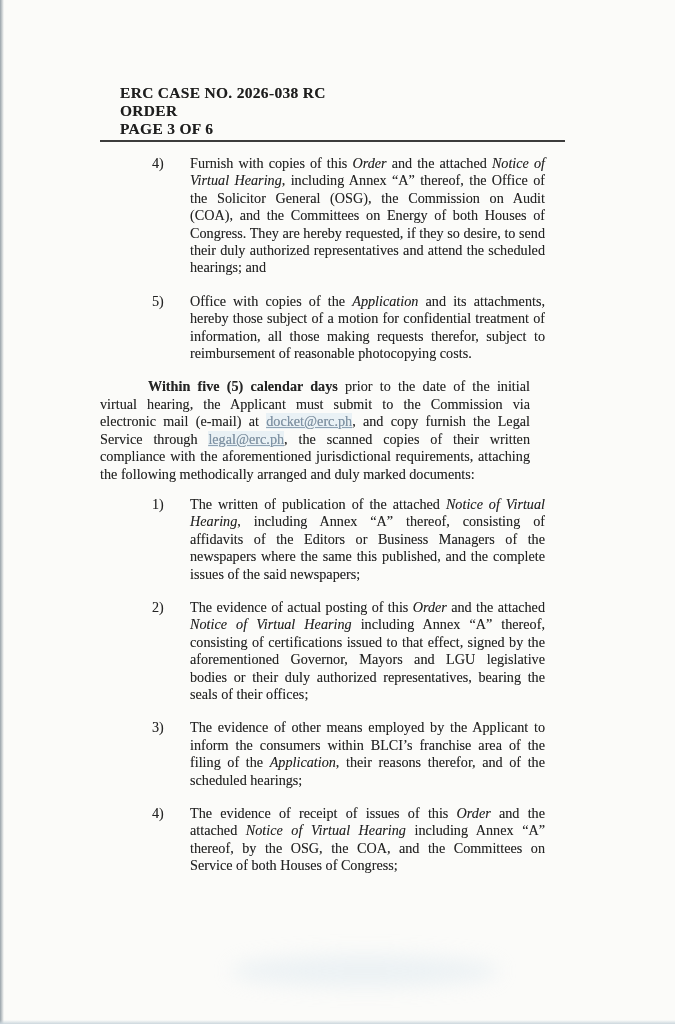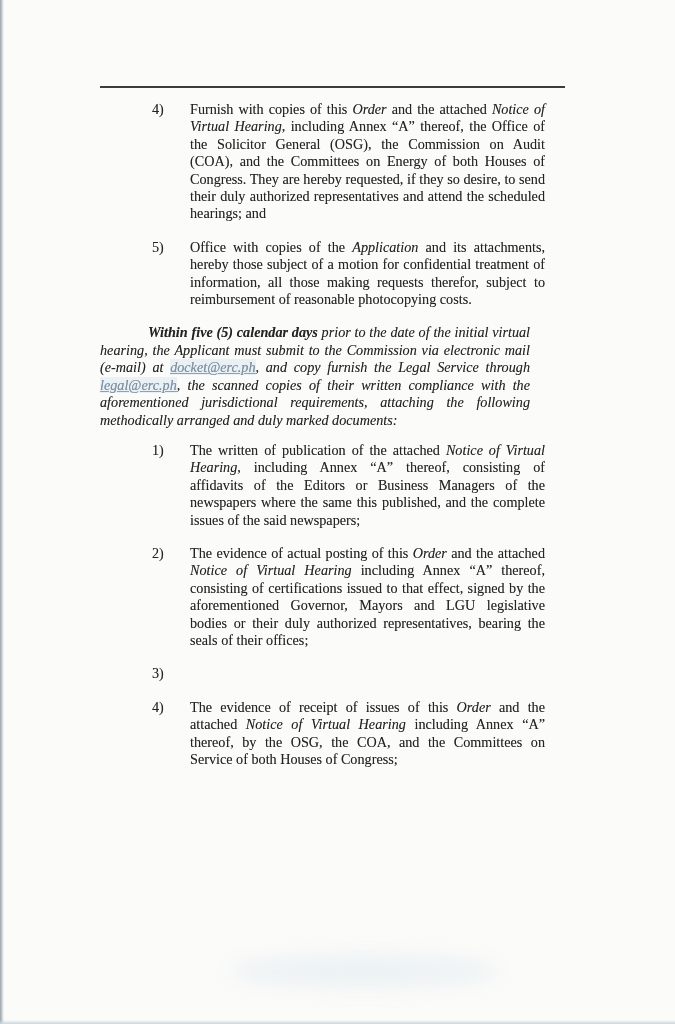--- a/index.html
+++ b/index.html
@@ -46,41 +46,46 @@
     line-height: 17.4px;
     text-align: justify;
     text-shadow: 0 0 0.4px rgba(20,20,20,0.35);
   }
 
   ol.doc-list { list-style: none; margin: 0; padding: 0; }
   ol.doc-list li { display: flex; margin-bottom: 16px; }
   ol.doc-list .num { flex: 0 0 38px; margin-left: 52px; }
   ol.doc-list .txt { width: 355px; text-align: justify; }
 
-  .body-paragraph { margin: 13px 15px 13px 0; text-indent: 48px; font-style: italic; }
+  .body-paragraph { margin: 13px 15px 13px 0; text-indent: 48px; }
 
   .doc-link {
     color: #7e93a6;
     text-decoration: underline;
     text-decoration-color: #8ea2b3;
     background: rgba(185, 214, 238, 0.28);
     cursor: pointer;
   }
   em { font-style: italic; }
   strong { font-weight: bold; }
 </style>
 </head>
 <body>
 
 <div class="scan-edge-left"></div>
 <div class="bleed-smudge"></div>
 <div class="scan-edge-bottom"></div>
 
 <div class="page">
 
+  <div class="doc-header">
+    <div>ERC CASE NO. 2026-038 RC</div>
+    <div>ORDER</div>
+    <div>PAGE 3 OF 6</div>
+  </div>
   <div class="header-rule"></div>
 
   <div class="doc-body">
 
     <ol class="doc-list">
       <li>
         <span class="num">4)</span>
         <span class="txt"><span>Furnish with copies of this </span><em>Order</em><span> and the attached </span><em>Notice of Virtual Hearing</em><span>, including Annex “A” thereof, the Office of the Solicitor General (OSG), the Commission on Audit (COA), and the Committees on Energy of both Houses of Congress. They are hereby requested, if they so desire, to send their duly authorized representatives and attend the scheduled hearings; and</span></span>
       </li>
       <li>
@@ -95,20 +100,21 @@
       <li>
         <span class="num">1)</span>
         <span class="txt"><span>The written of publication of the attached </span><em>Notice of Virtual Hearing</em><span>, including Annex “A” thereof, consisting of affidavits of the Editors or Business Managers of the newspapers where the same this published, and the complete issues of the said newspapers;</span></span>
       </li>
       <li>
         <span class="num">2)</span>
         <span class="txt"><span>The evidence of actual posting of this </span><em>Order</em><span> and the attached </span><em>Notice of Virtual Hearing</em><span> including Annex “A” thereof, consisting of certifications issued to that effect, signed by the aforementioned Governor, Mayors and LGU legislative bodies or their duly authorized representatives, bearing the seals of their offices;</span></span>
       </li>
       <li>
         <span class="num">3)</span>
+        <span class="txt"><span>The evidence of other means employed by the Applicant to inform the consumers within BLCI’s franchise area of the filing of the </span><em>Application</em><span>, their reasons therefor, and of the scheduled hearings;</span></span>
       </li>
       <li>
         <span class="num">4)</span>
         <span class="txt"><span>The evidence of receipt of issues of this </span><em>Order</em><span> and the attached </span><em>Notice of Virtual Hearing</em><span> including Annex “A” thereof, by the OSG, the COA, and the Committees on Service of both Houses of Congress;</span></span>
       </li>
     </ol>
 
   </div>
 </div>
 

